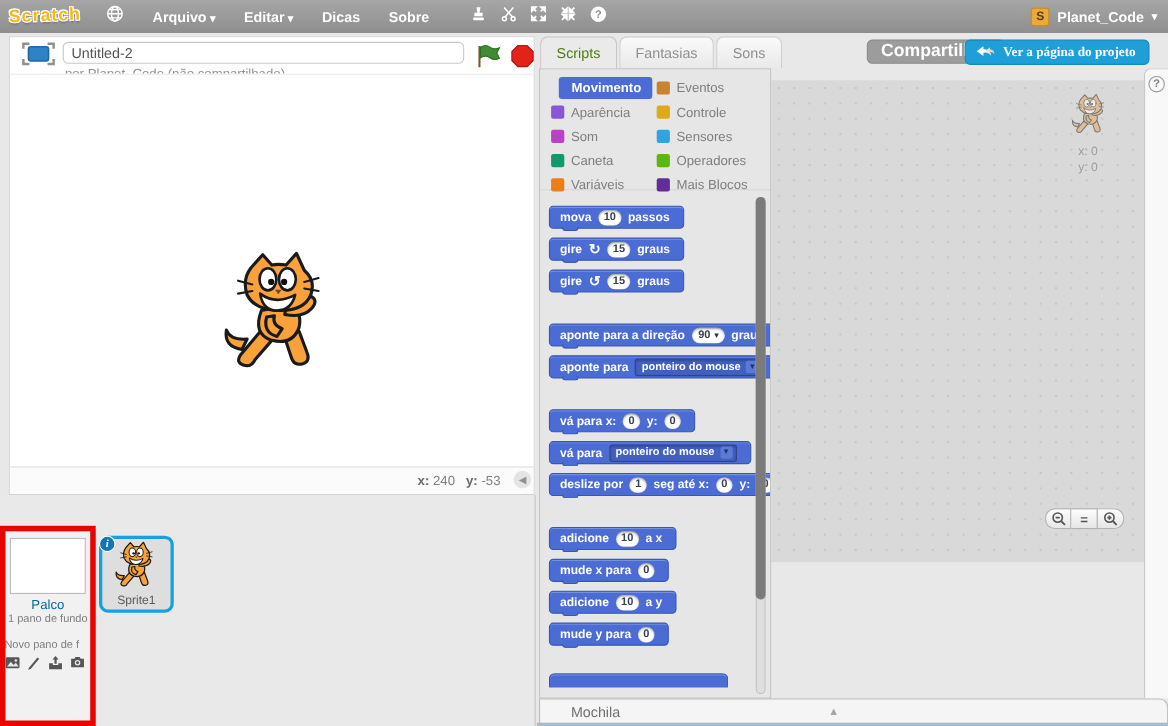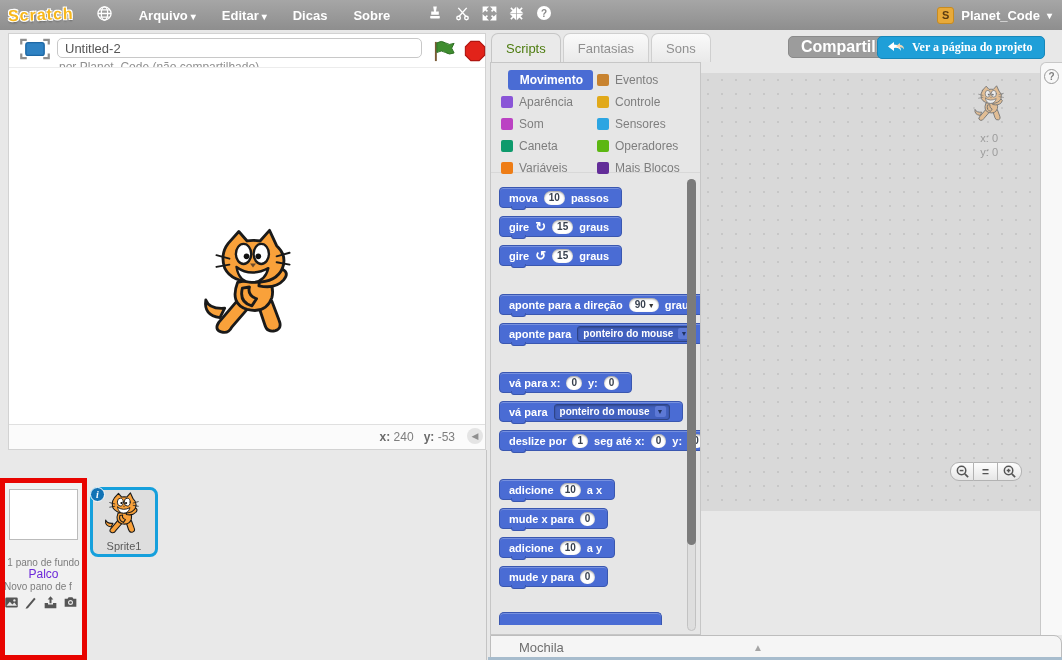--- a/index.html
+++ b/index.html
@@ -50,21 +50,21 @@
   .sprites-header { position:absolute; left:0; top:0; width:100%; height:33px;
     background:linear-gradient(#f6f6f6,#e2e2e2); border-bottom:1px solid #c9c9c9; }
   .sprites-title { position:absolute; left:95px; top:8px; font-size:14px; color:#5a5a5a; }
   .new-sprite { position:absolute; right:8px; top:6px; display:flex; align-items:center; gap:9px;
     font-size:13px; color:#7a7a7a; }
   .new-sprite .ic { cursor:pointer; display:inline-flex; }
   .stage-col { position:absolute; left:0; top:33px; width:87px; height:177px; background:#f1f1f1;
     border-right:1px solid #cccccc; }
   .stage-thumb { position:absolute; left:9px; top:6px; width:69px; height:51px; background:#fff;
     border:1px solid #bbb; cursor:pointer; }
-  .stage-name { position:absolute; left:0; top:60px; width:87px; text-align:center; font-size:12px; color:#6d28d9;margin-top:24px; }
+  .stage-name { position:absolute; left:0; top:60px; width:87px; text-align:center; font-size:12px; color:#0369a1; }
   .stage-count { position:absolute; left:0; top:74px; width:87px; text-align:center; font-size:10px; color:#7d7d7d; }
   .new-backdrop-label { position:absolute; left:4px; top:98px; font-size:10px; color:#7d7d7d; white-space:nowrap; overflow:hidden; width:82px; }
   .backdrop-icons { position:absolute; left:4px; top:112px; display:flex; gap:5px; }
   .backdrop-icons .ic { cursor:pointer; display:inline-flex; }
   .sprite-card { position:absolute; left:90px; top:37px; width:68px; height:70px; background:#dedede;
     border:3px solid #16a0dc; border-radius:8px; cursor:pointer; }
   .sprite-card .thumb { position:absolute; left:7px; top:2px; width:48px; height:46px; }
   .sprite-card .name { position:absolute; left:0; bottom:2px; width:100%; text-align:center; font-size:11px; color:#5a5a5a; }
   .info-badge { position:absolute; left:-3px; top:-3px; width:15px; height:15px; border-radius:50%;
     background:#1273b5; border:1px solid #fff; color:#fff; font-size:10px; font-weight:bold;

